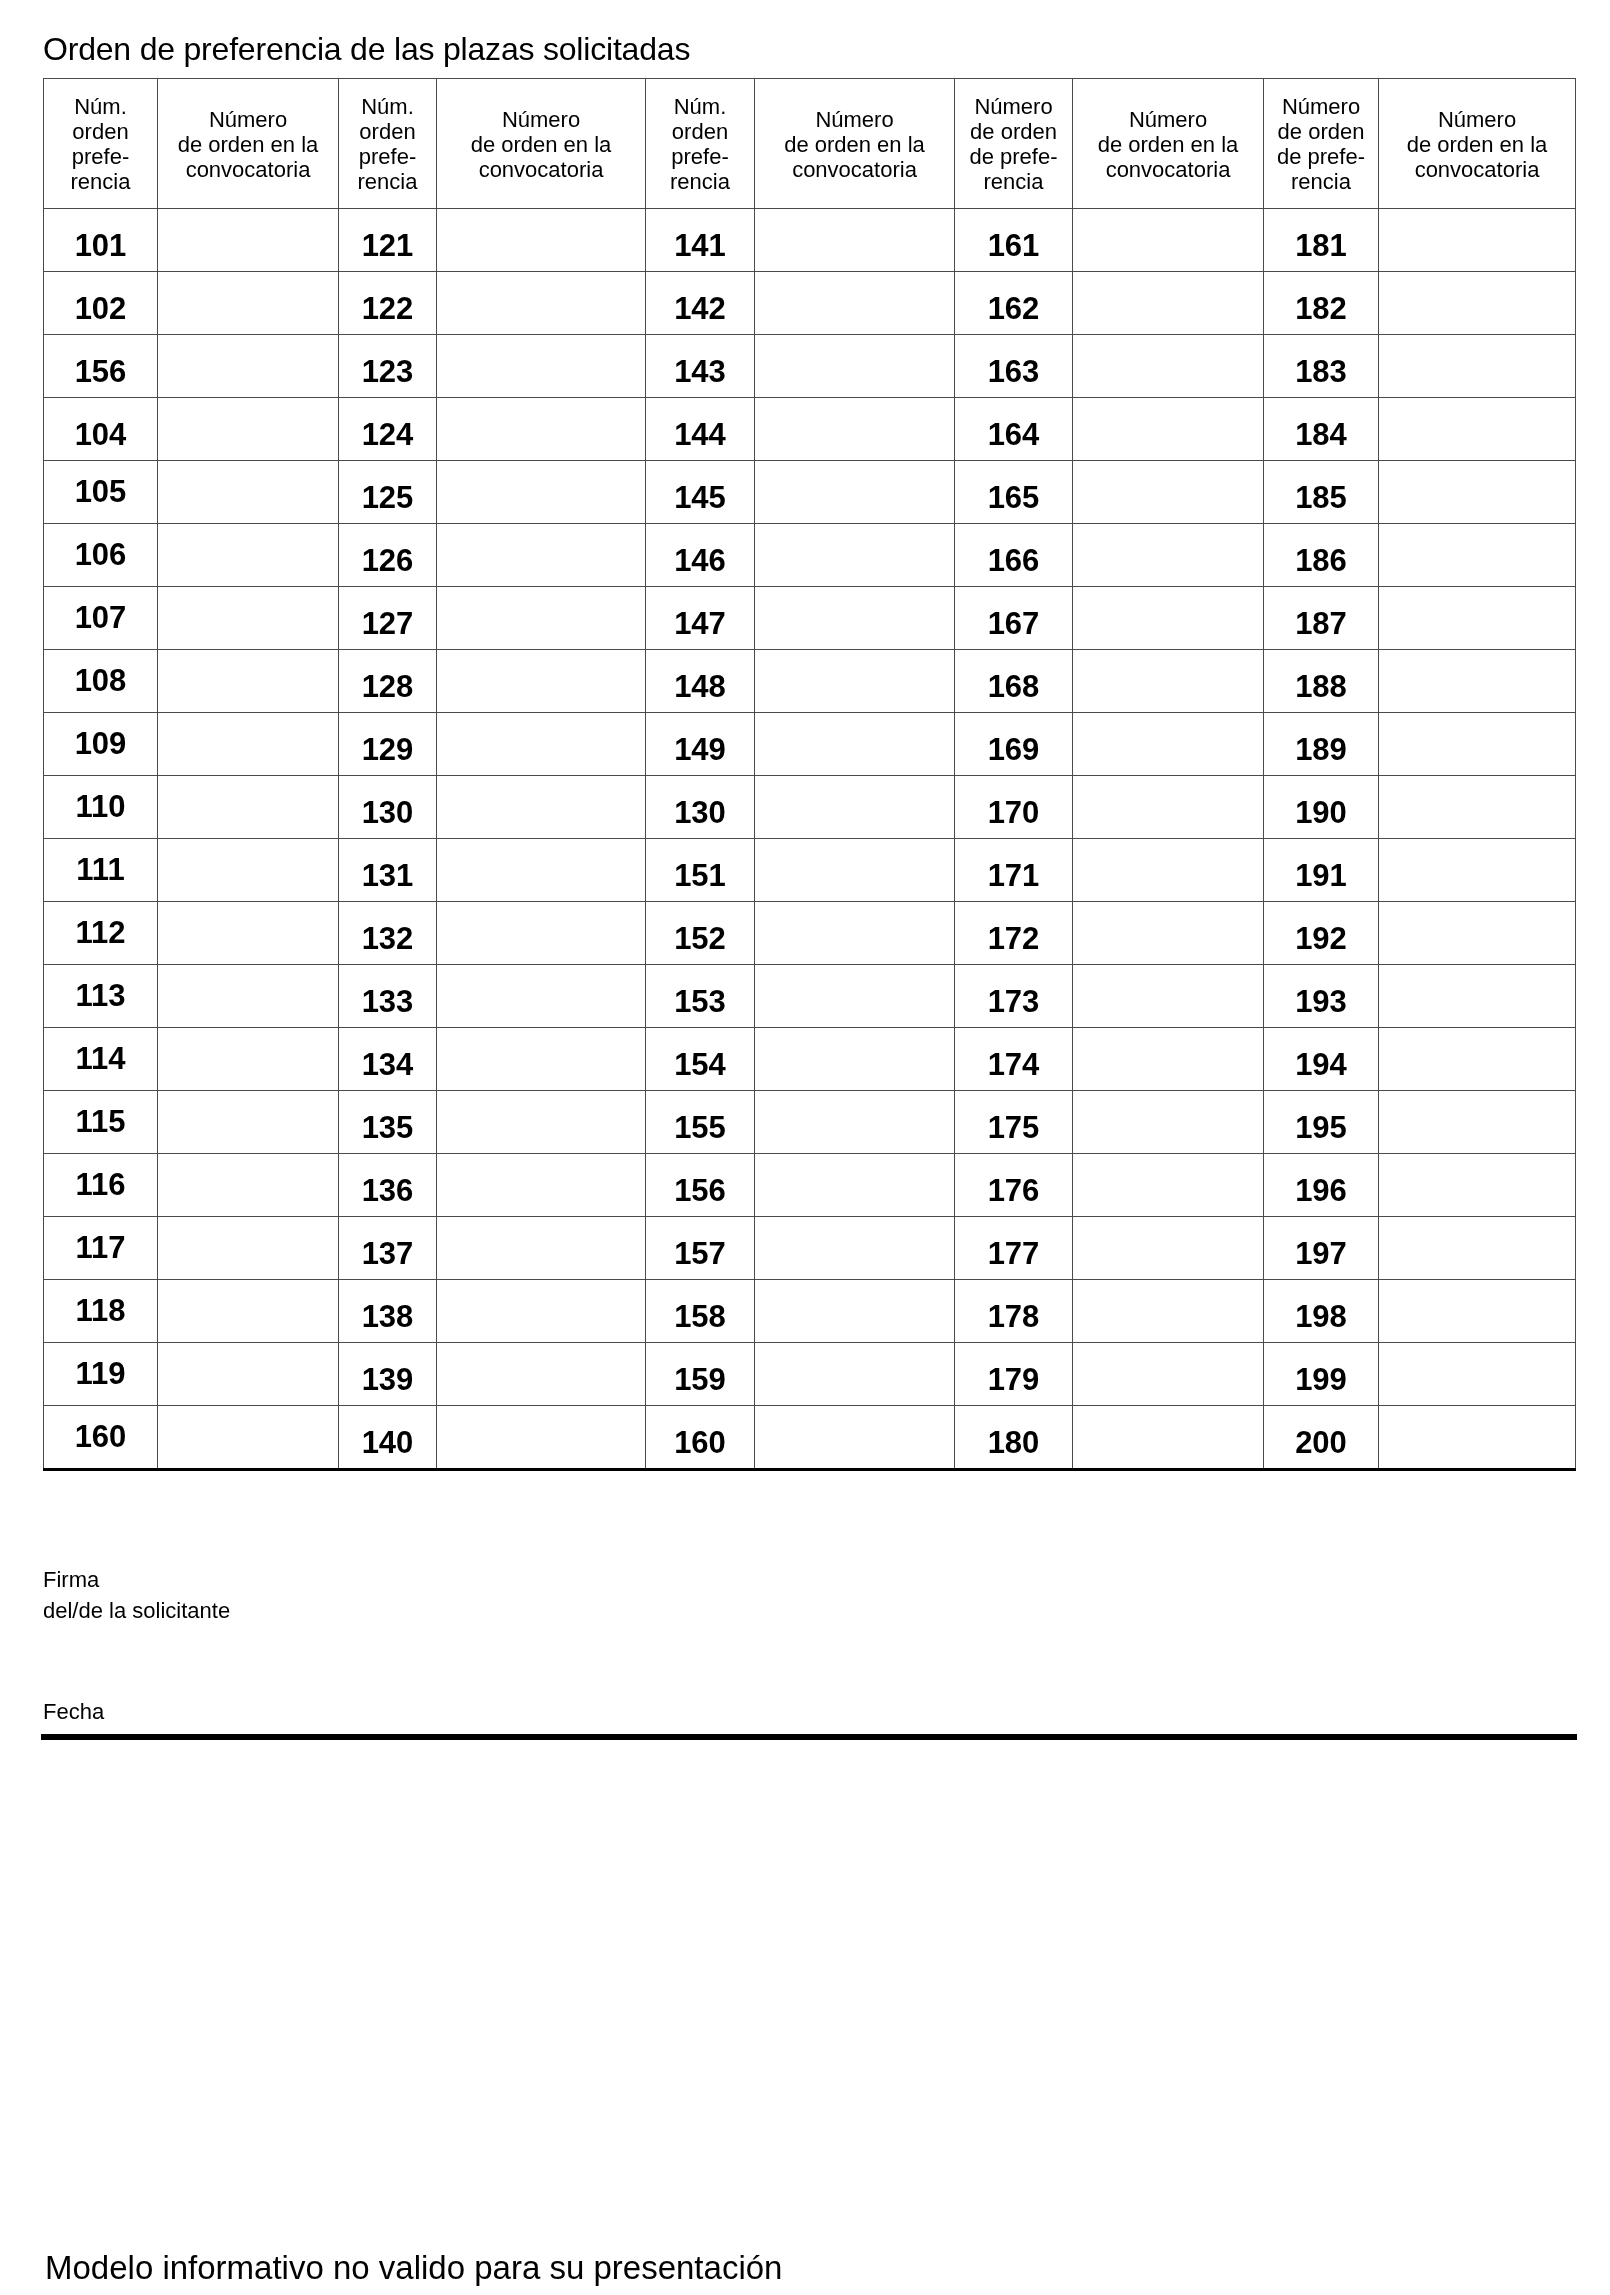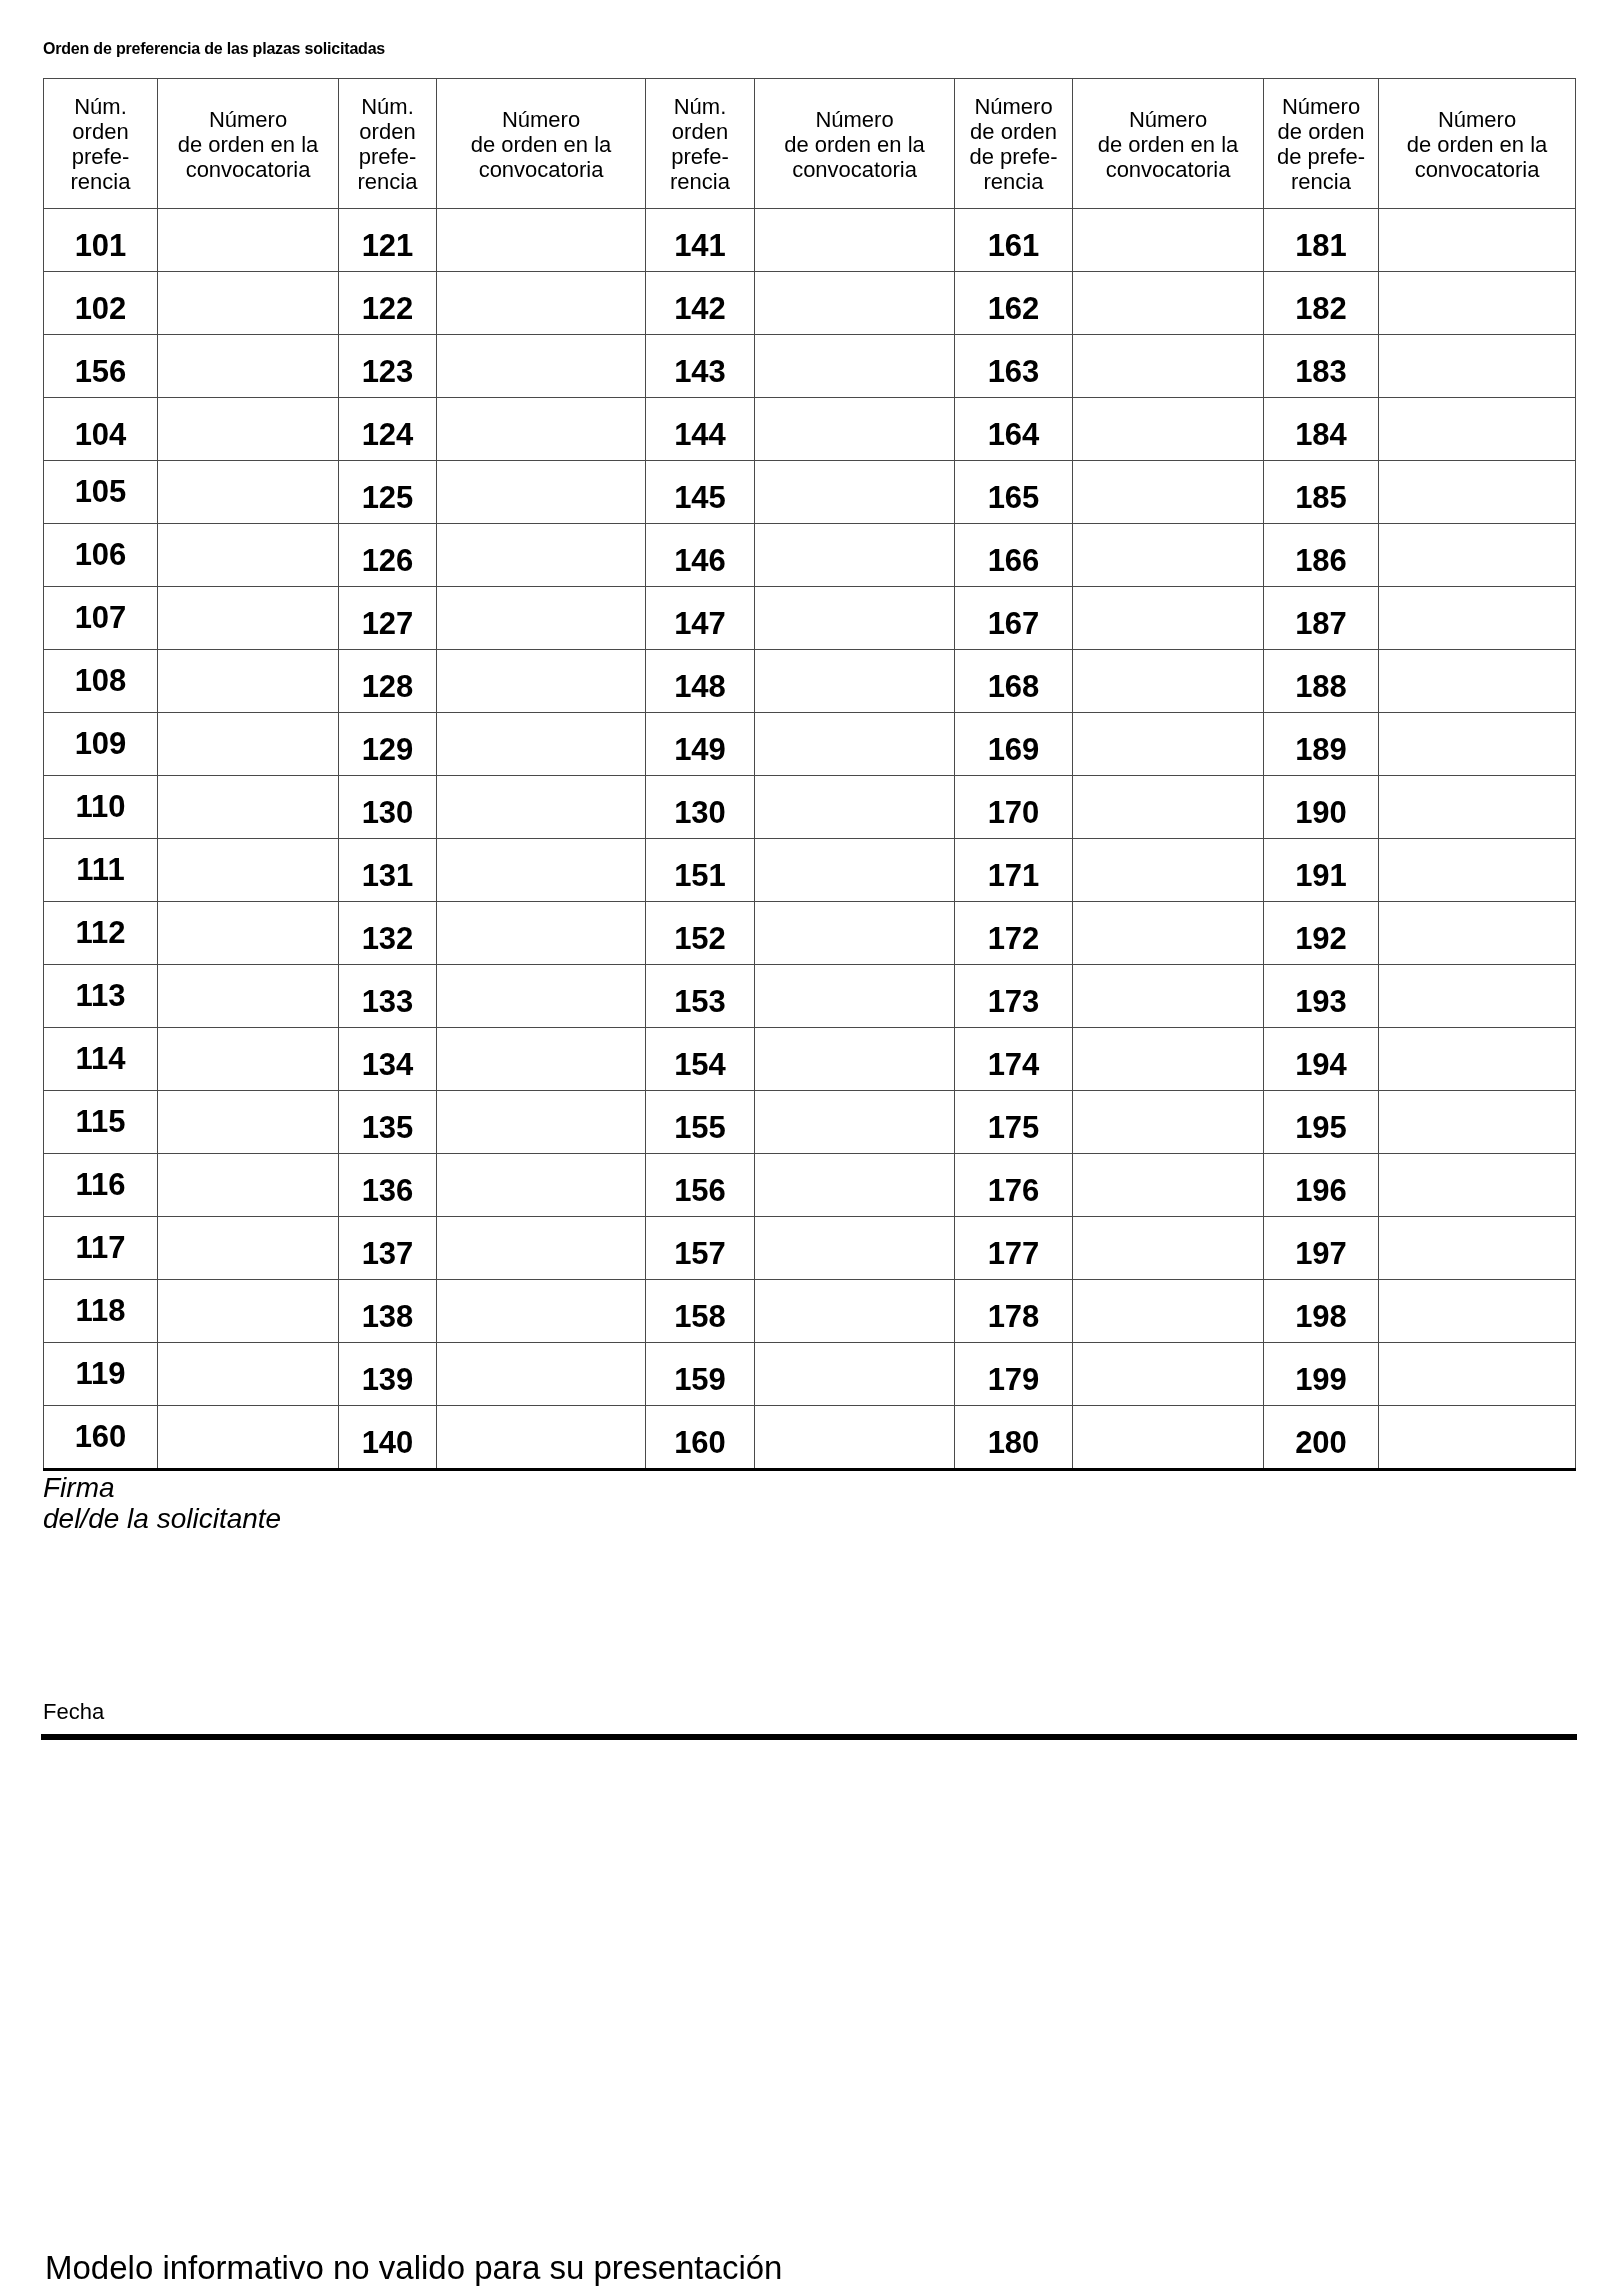--- a/index.html
+++ b/index.html
@@ -2,21 +2,21 @@
 <html style="font-size:13.2px"><head>
 <meta charset="utf-8">
 <style>
   html, body { margin: 0; padding: 0; background: #ffffff; }
   body {
     width: 1611px; height: 2295px; position: relative; overflow: hidden;
     font-family: "Liberation Sans", sans-serif; color: #000;
   }
   .title {
     position: absolute; left: 43px; top: 35px;
-    font-size: 16px; font-weight: bold; line-height: 28px; white-space: nowrap;
+    font-size: 32px; font-weight: normal; line-height: 28px; white-space: nowrap;
     letter-spacing: -0.2px;
   }
   table.pref {
     position: absolute; left: 43px; top: 78px;
     border-collapse: collapse; table-layout: fixed;
     width: 1533px;
   }
   table.pref th, table.pref td {
     border: 1.7px solid #4a4a4a; padding: 0; text-align: center;
   }
@@ -26,22 +26,22 @@
   }
   table.pref td { height: 62px; vertical-align: middle; }
   .num {
     font-weight: bold; font-size: 31px; line-height: 33px;
     display: inline-block; position: relative; top: 5.8px;
   }
   .num.raised { top: 0px; }
   tr.last td { border-bottom: 3.3px solid #000; }
   .val-cell { cursor: text; }
   .firma {
-    position: absolute; left: 43px; top: 1472px;
-    font-size: 28px; line-height: 31px; font-style: italic;
+    position: absolute; left: 43px; top: 1564px;
+    font-size: 22px; line-height: 31px;
   }
   .fecha {
     position: absolute; left: 43px; top: 1698px;
     font-size: 22px; line-height: 28px;
   }
   .fecha-line {
     position: absolute; left: 41px; top: 1734px; width: 1536px; height: 5.8px; background: #000;
   }
   .footer {
     position: absolute; left: 45px; top: 2227px;

